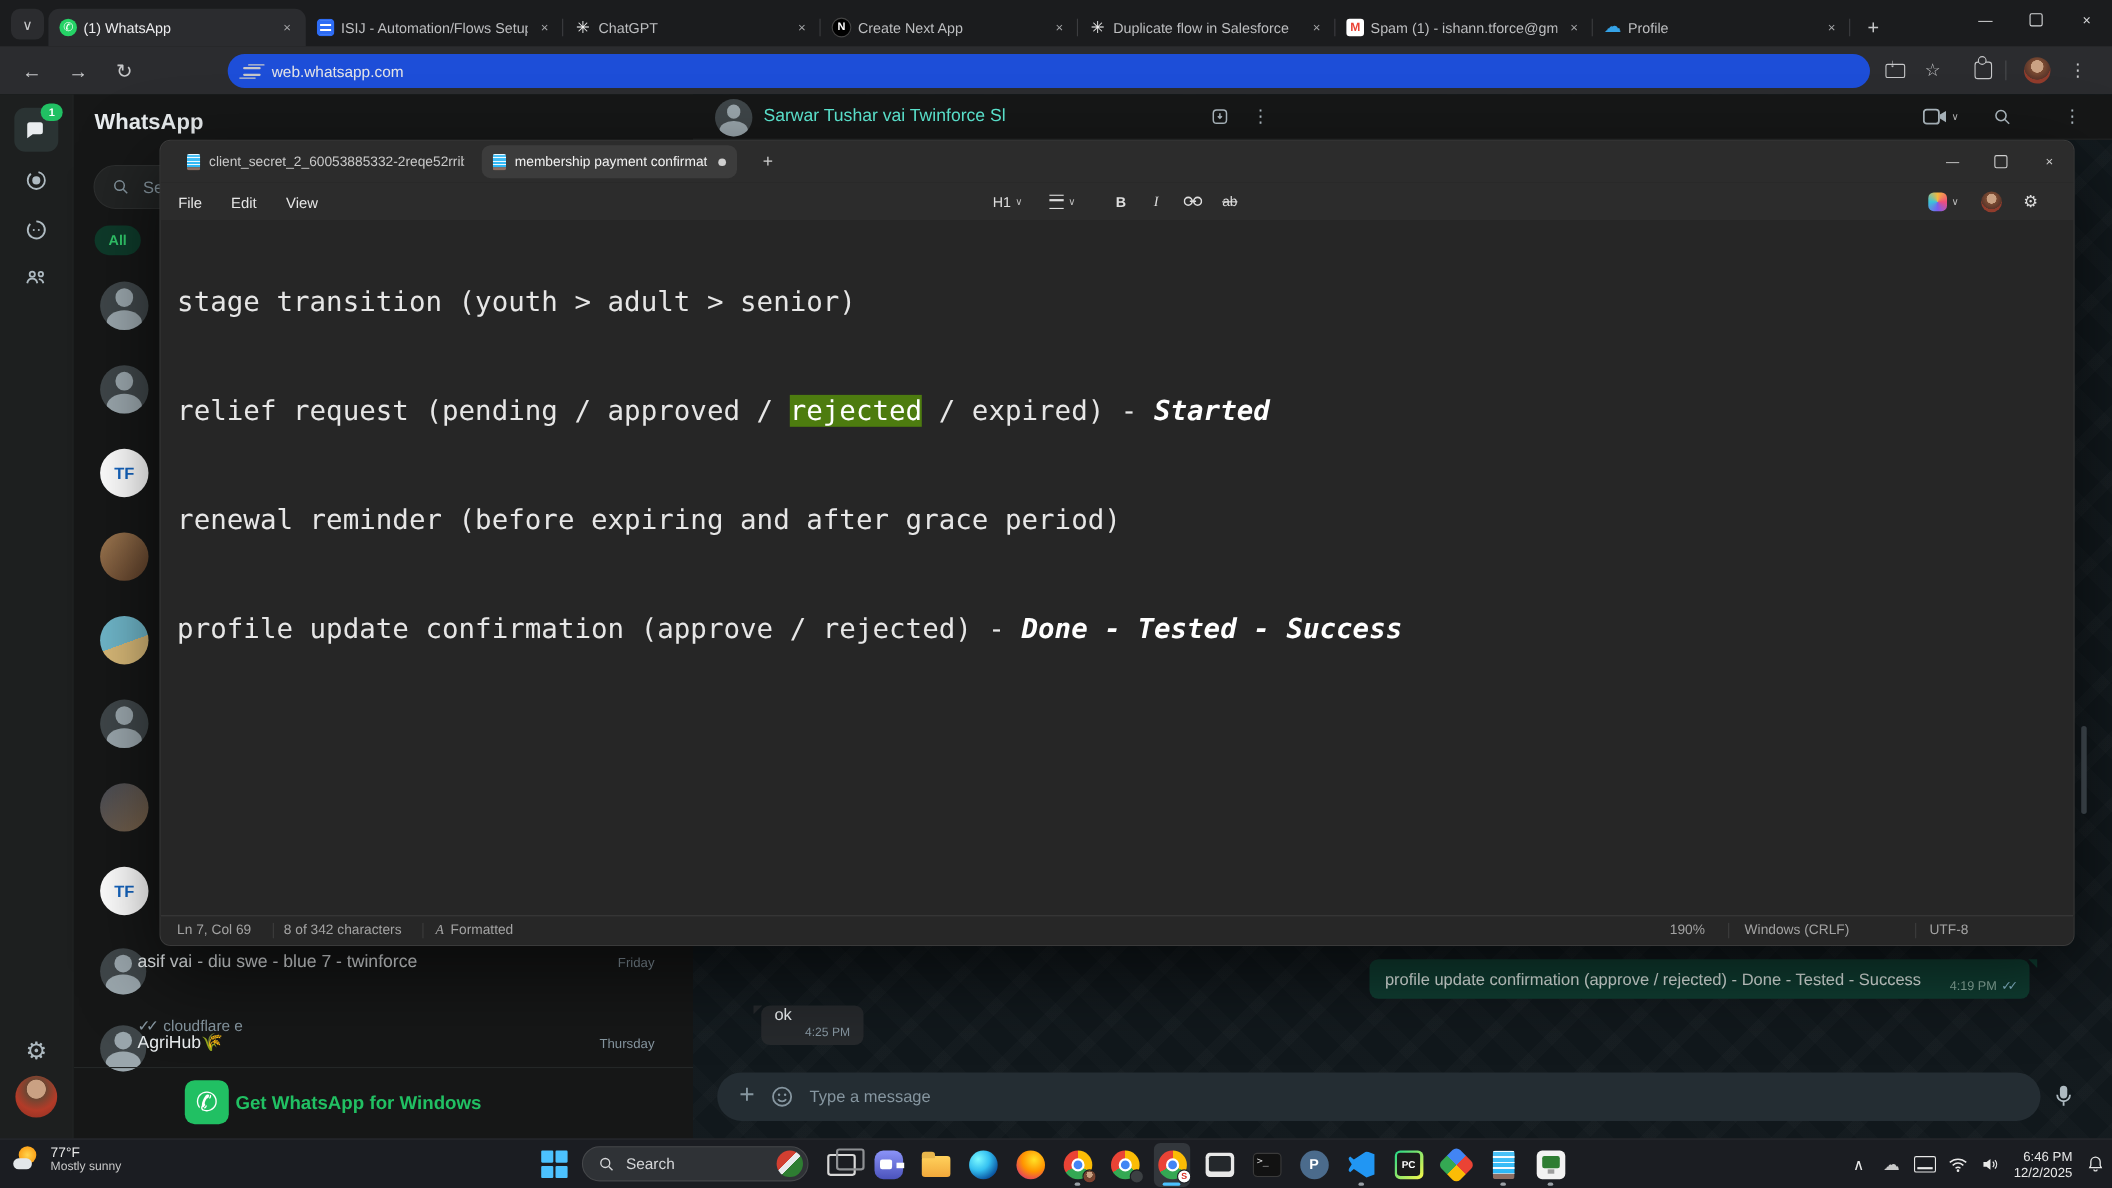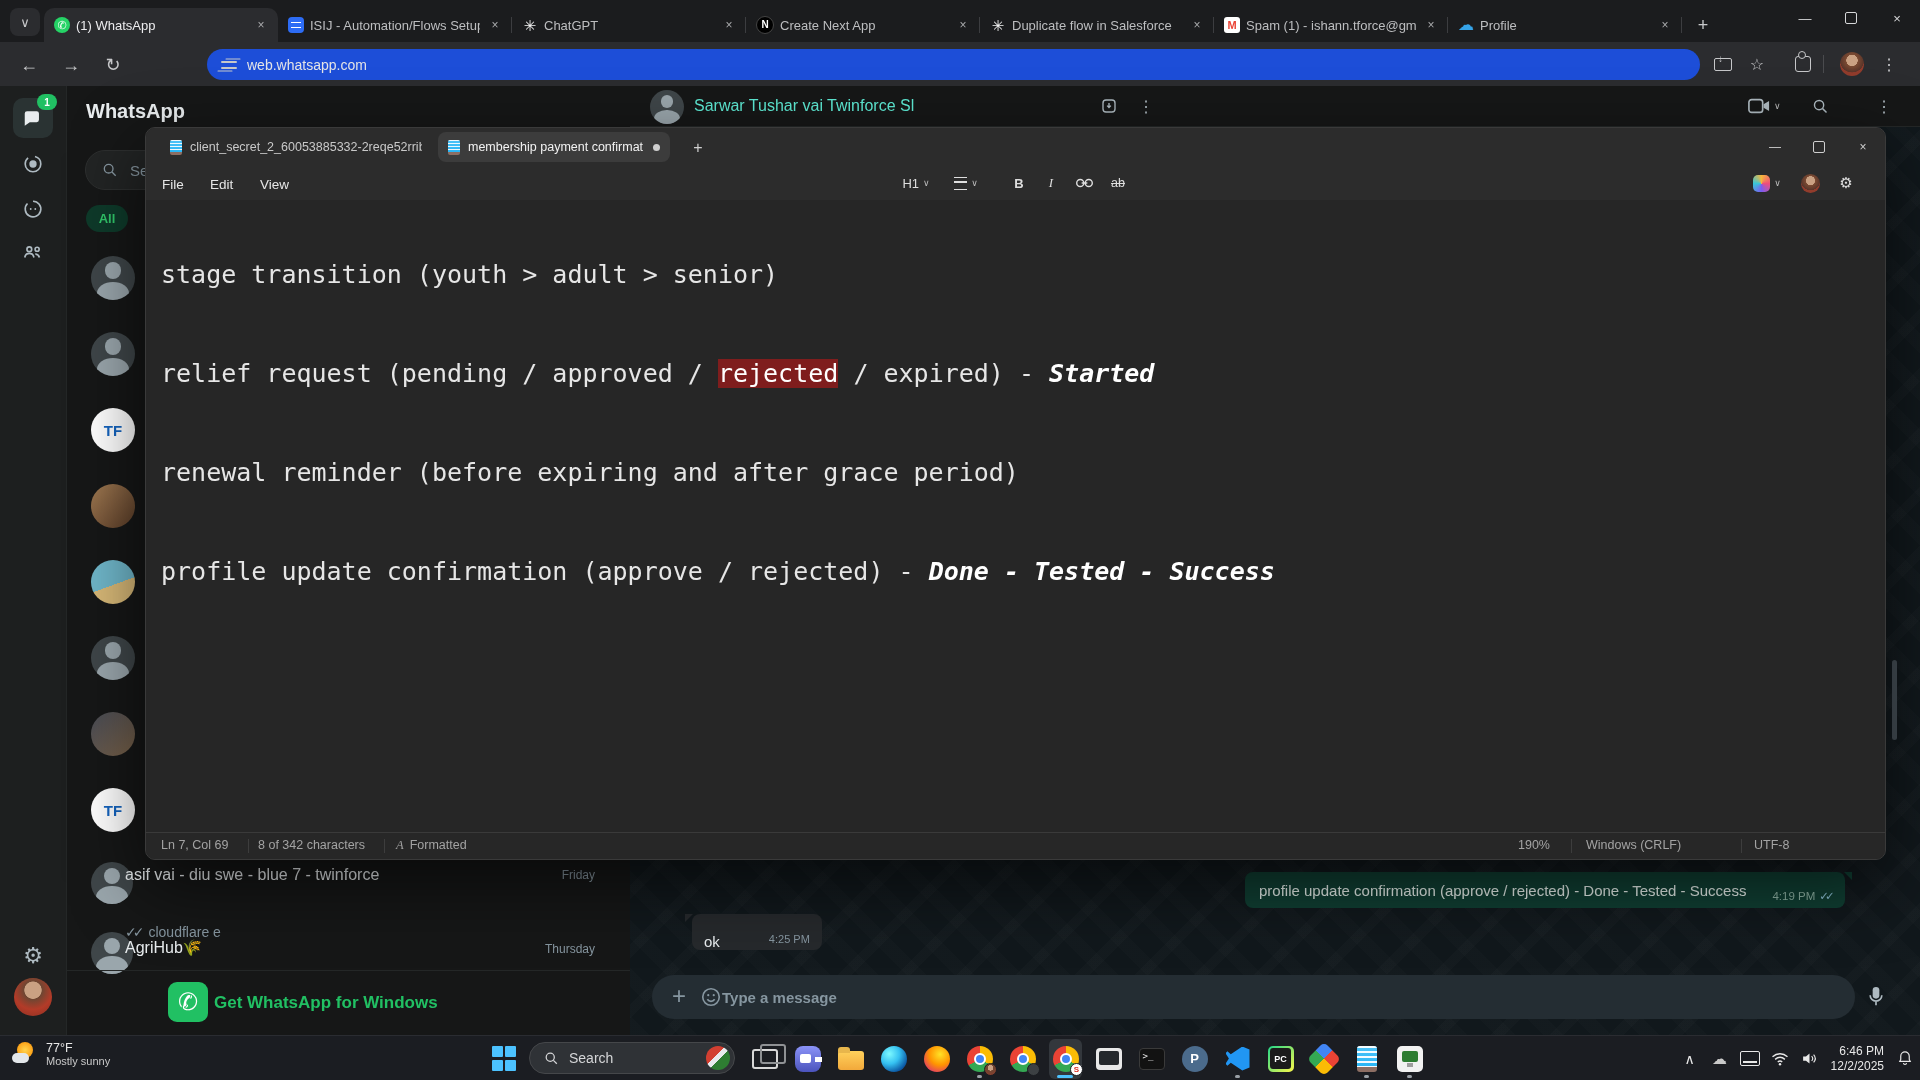--- a/index.html
+++ b/index.html
@@ -86,27 +86,27 @@
                      repeating-linear-gradient(-45deg,rgba(255,255,255,0.014) 0 10px,transparent 10px 42px);}
   .chat-header{position:absolute;left:630px;top:0;width:1290px;height:41px;background:#161717;border-bottom:1px solid #242727;box-sizing:border-box;}
   .ch-name{position:absolute;left:64px;top:11px;font-size:16px;color:#5eead4;white-space:nowrap;}
   .ch-ic{position:absolute;top:8px;color:#aebac1;display:flex;align-items:center;height:24px;}
   .bubble-out{position:absolute;left:615px;top:786px;height:36px;border-radius:8px;background:#103f33;
     color:#e7f0ec;font-size:15px;display:flex;align-items:center;padding:0 14px;box-sizing:border-box;}
   .bubble-out::after{content:"";position:absolute;right:-7px;top:0;border:8px solid transparent;border-top-color:#103f33;border-right-width:0;}
   .bubble-meta{font-size:11.5px;color:#8fb3a5;margin-left:26px;white-space:nowrap;align-self:flex-end;padding-bottom:5px;}
   .ticks{color:#8cc0d4;letter-spacing:-4px;margin-left:4px;}
   .bubble-in{position:absolute;left:62px;top:828px;height:36px;border-radius:8px;background:#26292c;color:#e9edef;
-    font-size:15px;display:flex;align-items:flex-end;padding:0 12px;box-sizing:border-box;gap:37px;}
+    font-size:15px;display:flex;align-items:flex-start;padding:0 12px;box-sizing:border-box;}
   .bubble-in::before{content:"";position:absolute;left:-7px;top:0;border:8px solid transparent;border-top-color:#26292c;border-left-width:0;}
   .in-time{font-size:11px;color:#8696a0;margin-left:12px;align-self:flex-end;padding-bottom:5px;}
   .inputbar{position:absolute;left:22px;top:889px;width:1203px;height:44px;border-radius:22px;background:#242d33;
     display:flex;align-items:center;color:#8696a0;}
   .ib-plus{font-size:24px;margin:0 14px 2px 20px;}
-  .ib-placeholder{font-size:15px;color:#8696a0;font-weight:bold;}
+  .ib-placeholder{font-size:15px;margin-left:14px;color:#8696a0;}
   .mic{position:absolute;left:1236px;top:899px;color:#aebac1;}
   .wa-scrollthumb{position:absolute;left:1892px;top:574px;width:5px;height:80px;border-radius:3px;background:#454f56;}
 
   
   .np{position:absolute;left:145px;top:41px;width:1741px;height:733px;background:#262626;border-radius:10px;
     box-shadow:0 24px 70px rgba(0,0,0,0.6);overflow:hidden;border:1px solid #3a3a3a;box-sizing:border-box;}
   .np-tabbar{position:absolute;left:0;top:0;width:100%;height:38px;background:#2c2c2c;}
   .np-tab{position:absolute;top:4px;height:30px;display:flex;align-items:center;font-size:12.5px;color:#c9c9c9;
     padding:0 10px;box-sizing:border-box;border-radius:8px;white-space:nowrap;overflow:hidden;}
   .np-tab.active{background:#3c3c3c;color:#f2f2f2;}
@@ -119,21 +119,21 @@
   .np-menubar{position:absolute;left:0;top:38px;width:100%;height:34px;background:#2c2c2c;}
   .np-menu{position:absolute;top:7px;height:22px;padding:0 6px;color:#e6e6e6;font-size:13.5px;display:flex;align-items:center;}
   .np-tool{position:absolute;top:5px;height:24px;color:#dedede;font-size:13px;display:flex;align-items:center;justify-content:center;}
   .chev{font-size:9px;color:#bdbdbd;margin-left:4px;}
   .bars{width:13px;height:11px;border-top:1.6px solid #dedede;border-bottom:1.6px solid #dedede;position:relative;}
   .bars::after{content:"";position:absolute;left:0;top:3.6px;width:13px;height:1.6px;background:#dedede;}
   .copilot{width:17px;height:17px;border-radius:5px;background:conic-gradient(#f6b73c,#ef4e7b,#7b5cf0,#38c6d9,#f6b73c);}
   .np-editor{position:absolute;left:0;top:72px;width:100%;height:634px;background:#262626;padding:0 0 0 15px;box-sizing:border-box;overflow:hidden;}
   .np-line{height:49.5px;line-height:49.5px;font-family:"DejaVu Sans Mono",monospace;font-size:25px;color:#e6e6e6;white-space:pre;}
   .s-bi{font-weight:bold;font-style:italic;color:#fff;}
-  .s-sel{background:#7f1d1d;color:#fff;}
+  .s-sel{background:#4d7c0f;color:#fff;}
   .np-status{position:absolute;left:0;bottom:0;width:100%;height:27px;background:#272727;border-top:1px solid #3a3a3a;
     box-sizing:border-box;font-size:12.5px;color:#a3a3a3;}
   .st{position:absolute;top:5px;white-space:nowrap;}
   .st-sep{position:absolute;top:6px;width:1px;height:14px;background:#3d3d3d;}
 
   
   .taskbar{position:absolute;left:0;top:1035px;width:1920px;height:45px;background:#1b1d22;border-top:1px solid #2a2c31;box-sizing:border-box;z-index:20;}
   .weather{position:absolute;left:10px;top:4px;display:flex;align-items:center;color:#e8e8e8;}
   .weather-ic{width:28px;height:28px;position:relative;margin-right:8px;}
   .weather-ic::before{content:"";position:absolute;left:7px;top:2px;width:16px;height:16px;border-radius:50%;background:radial-gradient(#ffd54f,#fb8c00);}

